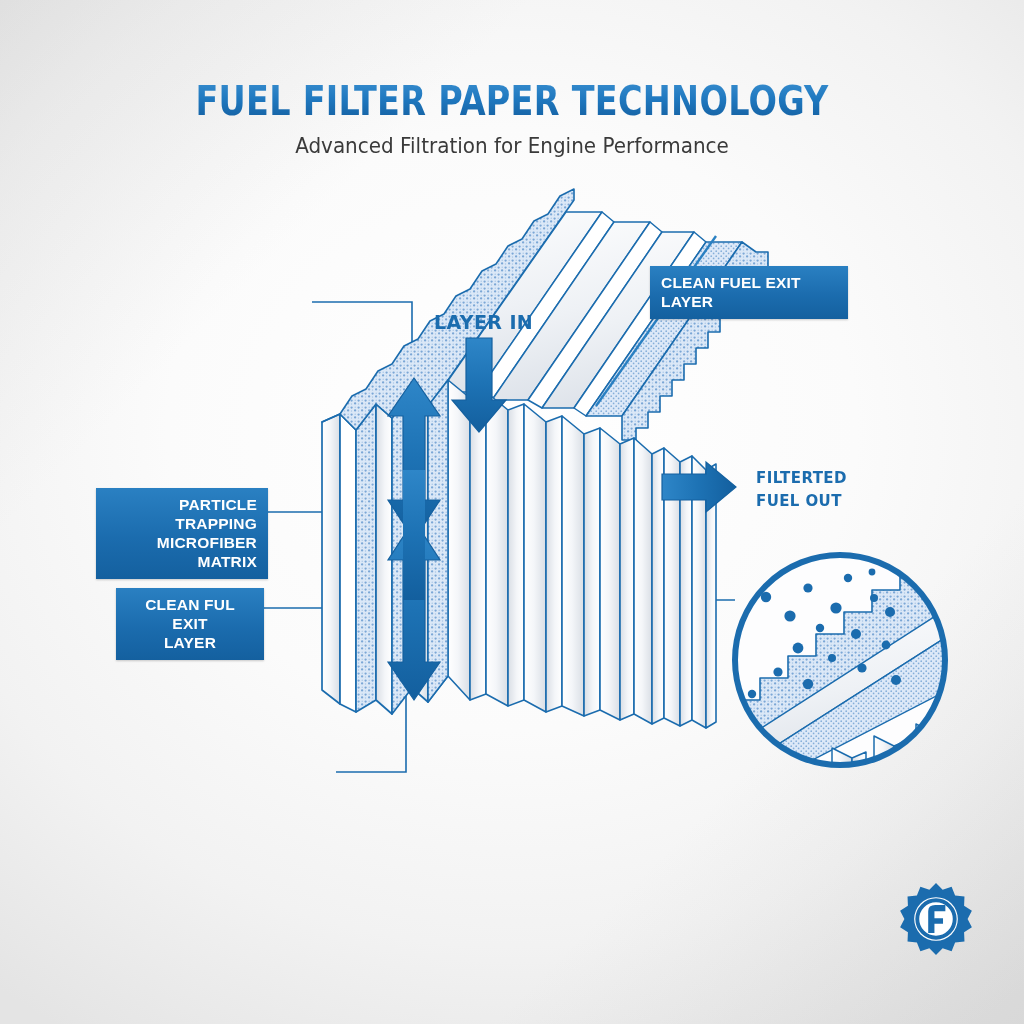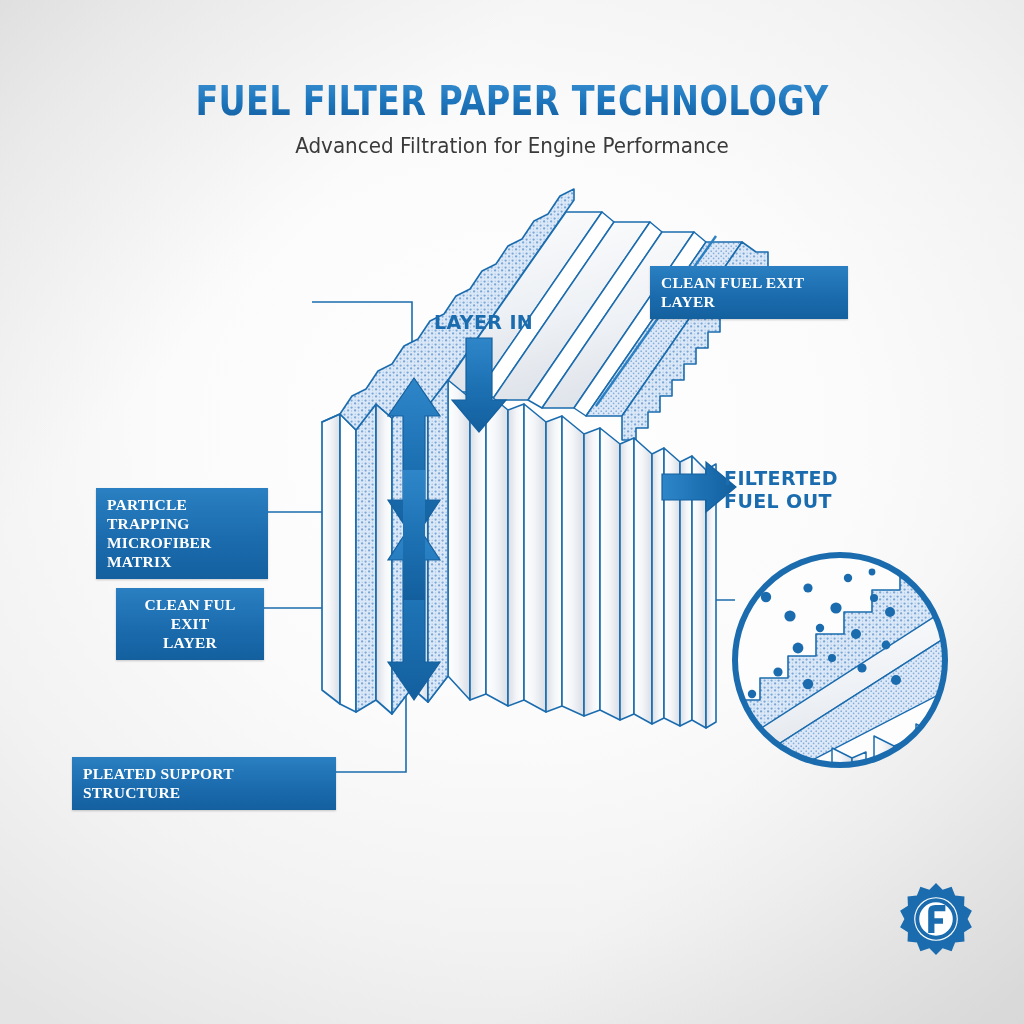--- a/index.html
+++ b/index.html
@@ -65,49 +65,49 @@
     position: absolute;
     z-index: 4;
     background: linear-gradient(180deg, #2a80c2 0%, #1b6cae 55%, #14609f 100%);
     color: #ffffff;
     font-weight: bold;
     font-size: 15.5px;
     line-height: 19px;
     letter-spacing: 0.2px;
     padding: 7px 11px 8px 11px;
     box-sizing: border-box;
-    font-family: Liberation Serif, serif;
+    font-family: Liberation Sans, sans-serif;
     box-shadow: 0 1px 2px rgba(0,0,0,0.20);
     white-space: pre-line;
   }
   .badge.center { text-align: center; }
   .badge.left   { text-align: left; }
 
   #badge-dirty     { left: 84px;  top: 285px; width: 228px; }
-  #badge-particle  { left: 96px;  top: 488px; width: 172px; text-align: left; }
+  #badge-particle  { left: 96px;  top: 488px; width: 172px; text-align: right; }
   #badge-cleanful  { left: 116px; top: 588px; width: 148px; text-align: center; }
   #badge-pleated   { left: 72px;  top: 757px; width: 264px; }
   #badge-cleanexit { left: 650px; top: 266px; width: 198px; }
 
   
   .flowtxt {
     position: absolute;
     z-index: 4;
     color: #1b6cae;
     font-weight: bold;
     font-family: "DejaVu Sans", sans-serif;
     letter-spacing: 0.4px;
   }
   #flow-in {
     left: 434px; top: 311px;
     font-size: 19px;
   }
   #flow-out {
-    left: 724px; top: 467px;
-    font-size: 19px;
+    left: 756px; top: 467px;
+    font-size: 15px;
     line-height: 23px;
     white-space: pre-line;
   }
 
   
   #logo {
     position: absolute;
     z-index: 4;
     left: 866px; top: 880px;
     width: 140px;
@@ -355,21 +355,20 @@
   <div class="txt" id="title">FUEL FILTER PAPER TECHNOLOGY</div>
   <div class="txt" id="subtitle">Advanced Filtration for Engine Performance</div>
 
 
   <div class="badge center" id="badge-particle">PARTICLE TRAPPING
 MICROFIBER MATRIX</div>
 
   <div class="badge center" id="badge-cleanful">CLEAN FUL EXIT
 LAYER</div>
 
-  <div class="badge left" id="badge-pleated">PLEATED SUPPORT STRUCTURE</div>
 
   <div class="badge left" id="badge-cleanexit">CLEAN FUEL EXIT LAYER</div>
 
   <div class="flowtxt" id="flow-in">LAYER IN</div>
 
   <div class="flowtxt" id="flow-out">FILTERTED
 FUEL OUT</div>
 
   <div id="logo">
     <svg id="logo-mark" width="78" height="78" viewBox="0 0 100 100">

